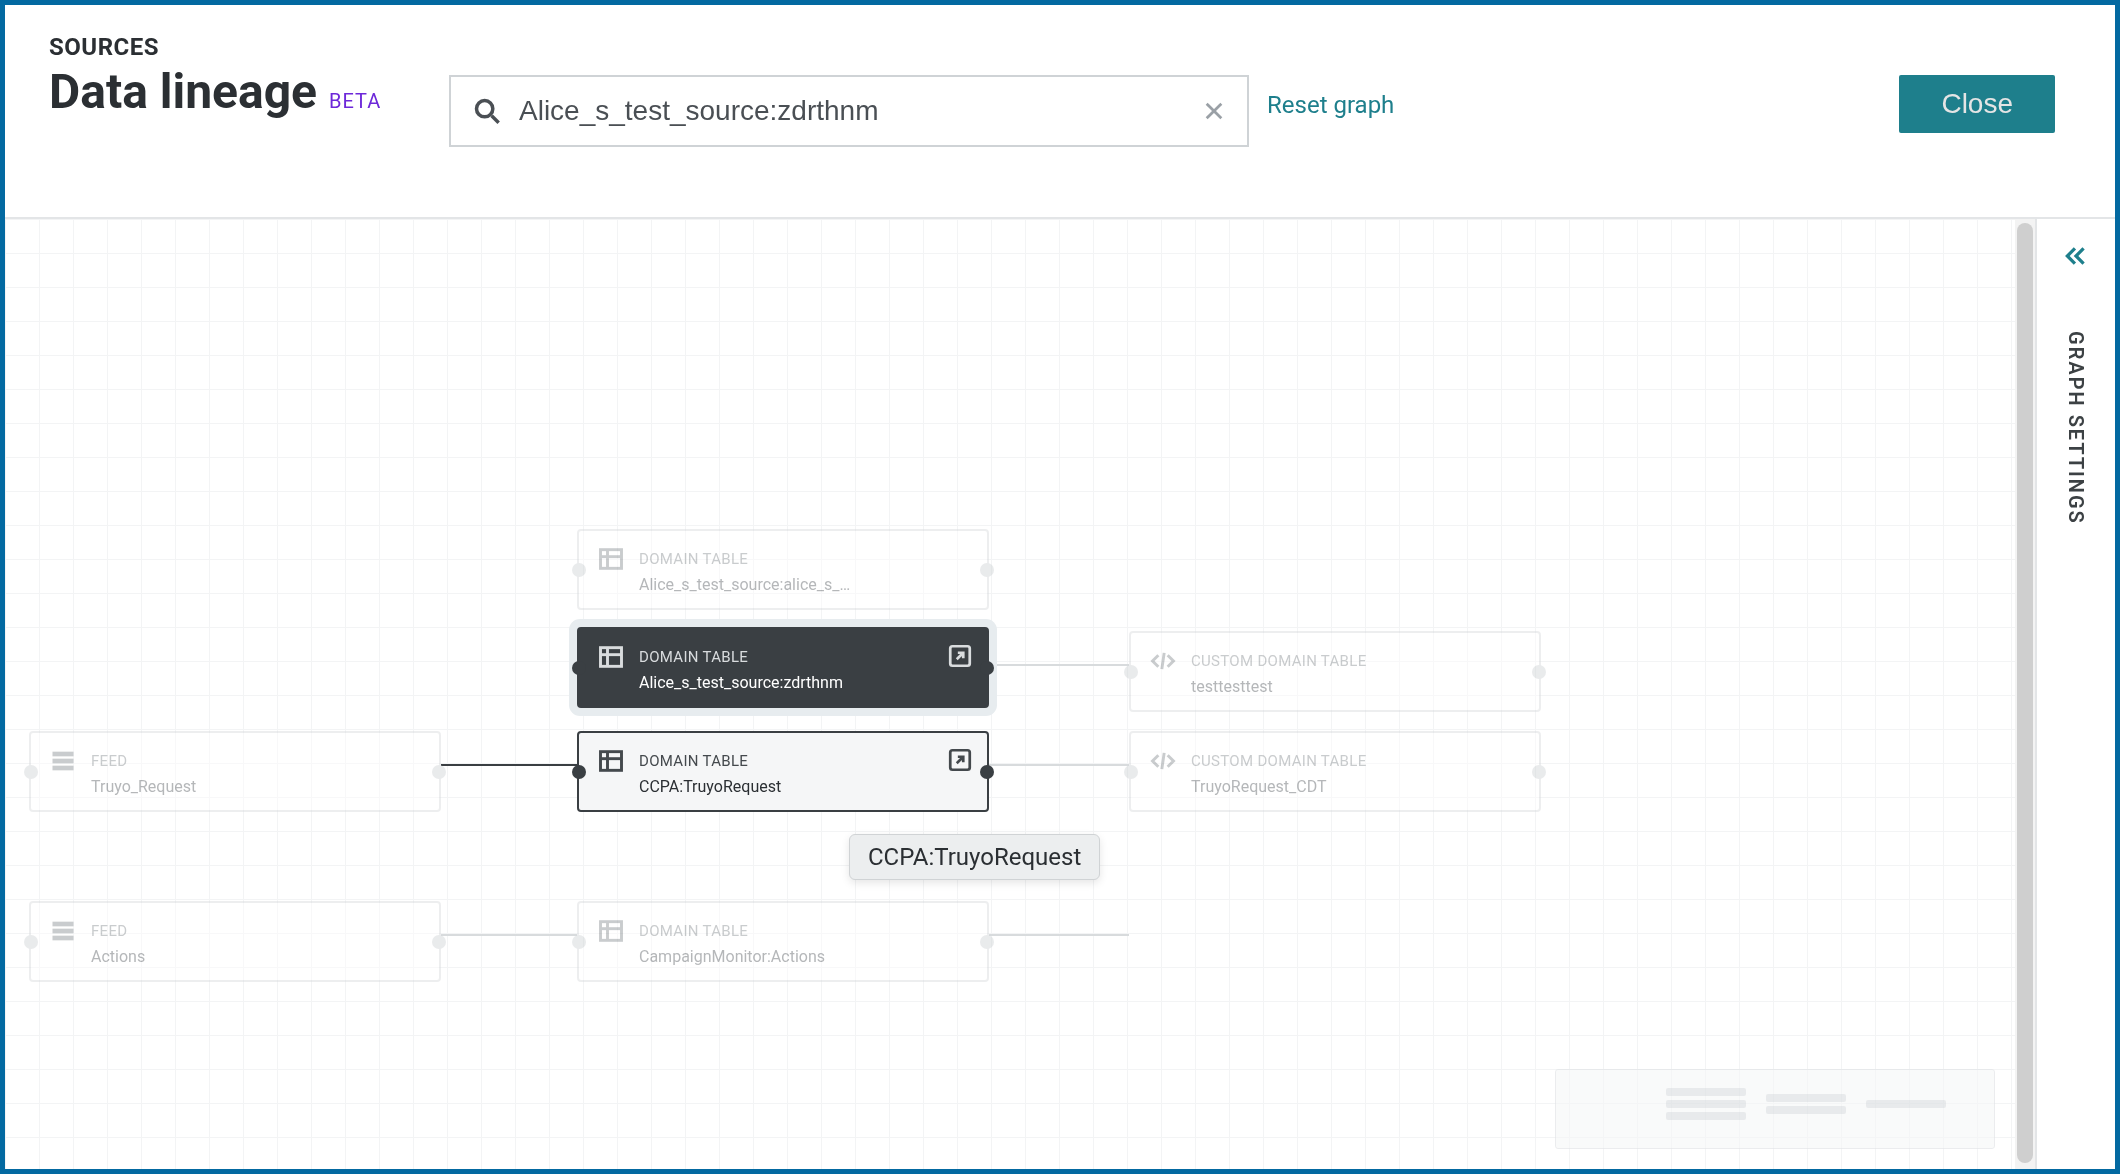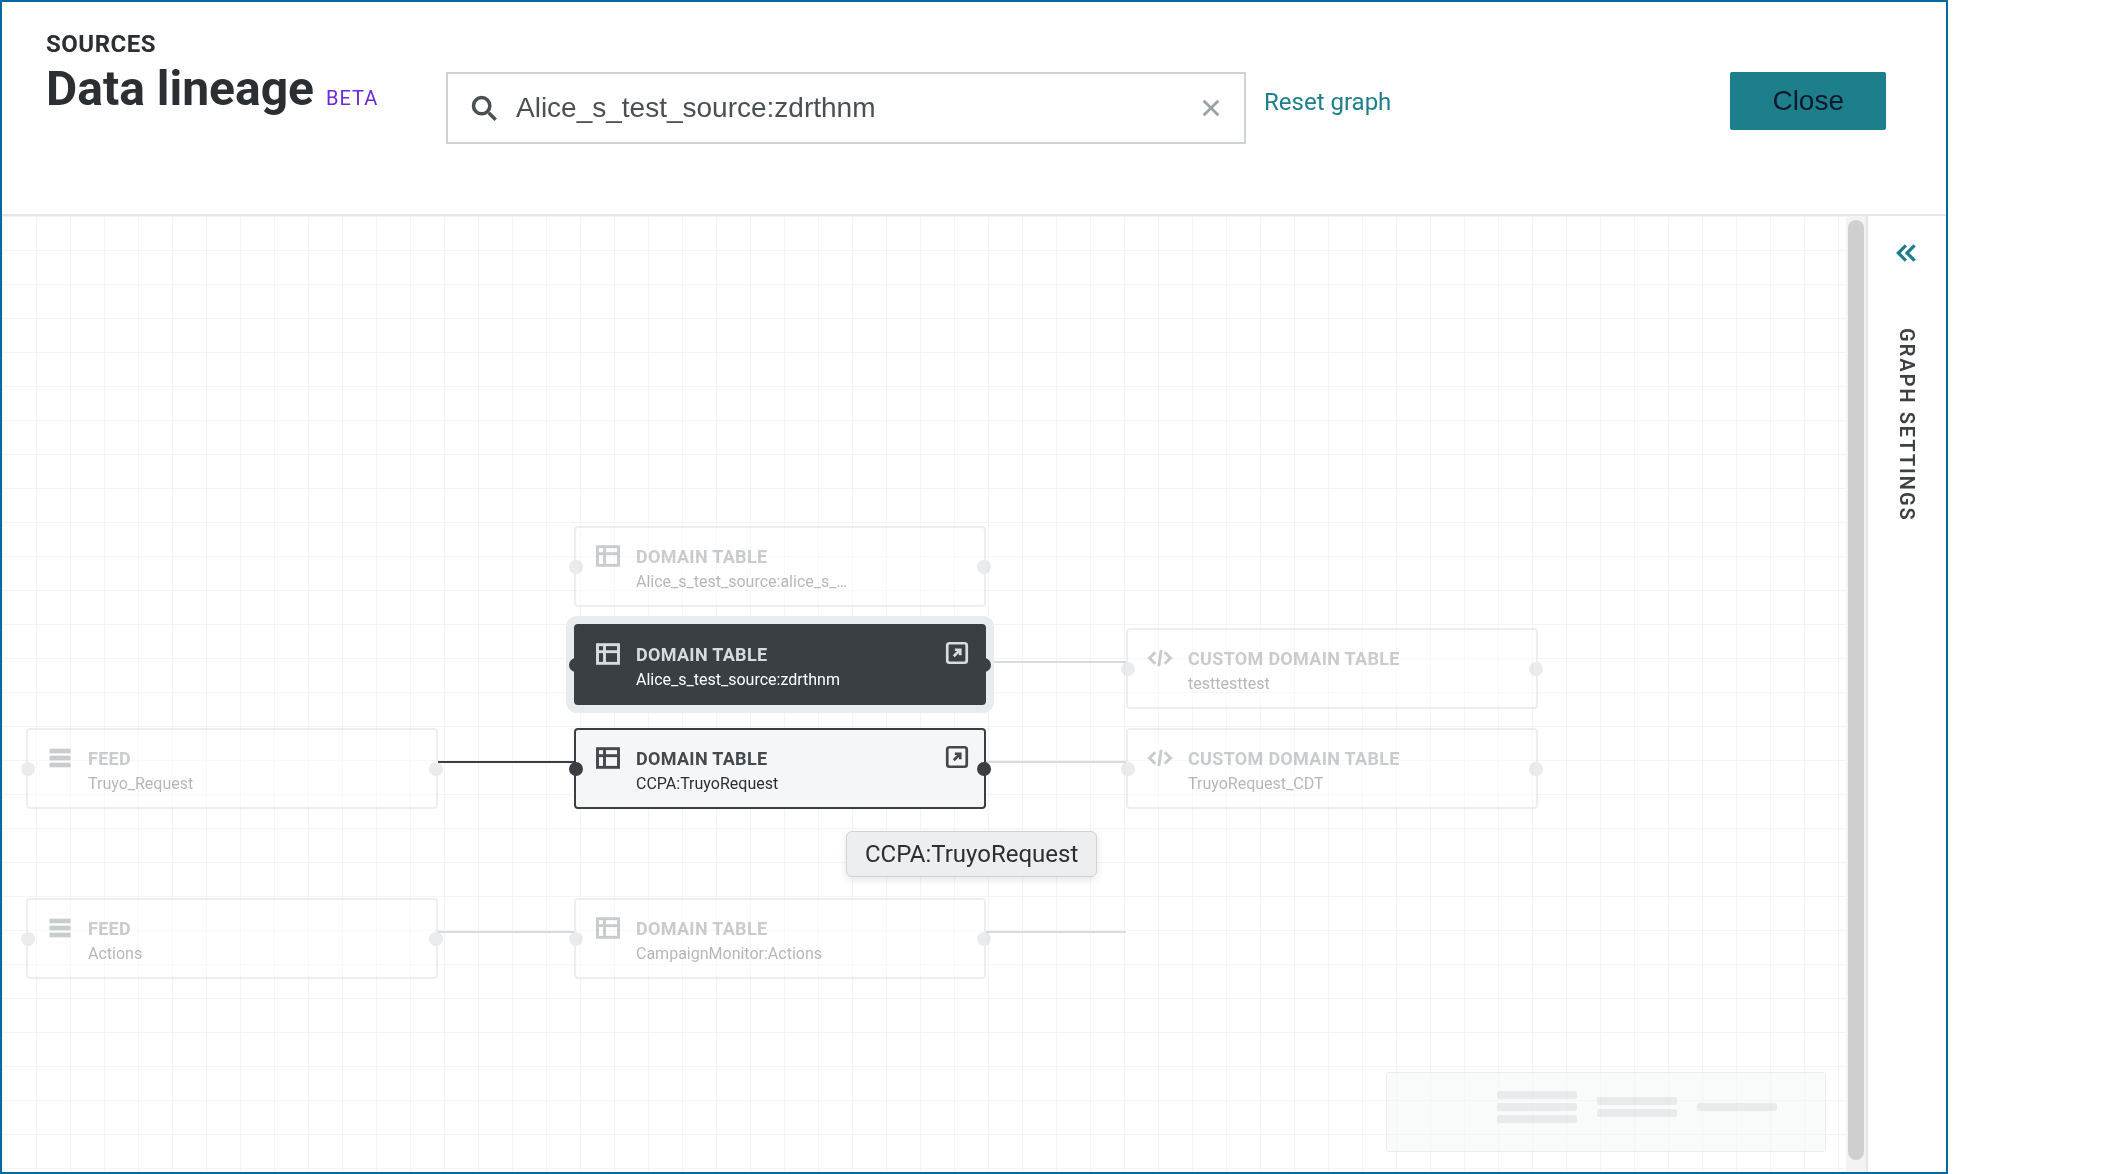--- a/index.html
+++ b/index.html
@@ -6,22 +6,22 @@
   html, body {
     margin: 0; padding: 0;
     width: 2120px; height: 1174px;
     font-family: "Segoe UI", Roboto, "Helvetica Neue", Arial, sans-serif;
     background: #ffffff;
     color: #333;
     overflow: hidden;
   }
   .frame {
     position: relative;
-    width: 1948px; height: 1174px;
-    border: 2px solid #0369a1;
+    width: 2120px; height: 1174px;
+    border: 5px solid #0369a1;
     background: #fff;
   }
   
   .header {
     position: absolute;
     left: 0; top: 0; right: 0;
     height: 212px;
     padding: 28px 44px 0 44px;
     display: flex;
     align-items: flex-start;
@@ -64,21 +64,21 @@
     width: 26px; height: 26px; border: 2px solid #6b7075; border-radius: 4px;
     display: inline-block;
   }
   .reset-link {
     margin-top: 58px; margin-left: 18px;
     font-size: 24px; color: #1e7f8c; cursor: pointer;
   }
   .close-btn {
     margin-top: 42px; margin-left: auto; margin-right: 16px;
     height: 58px; padding: 0 42px;
-    background: #1e7f8c; color: #0f172a;
+    background: #1e7f8c; color: #e5e5e5;
     font-size: 28px; border: none; border-radius: 2px;
     cursor: pointer;
     display: inline-flex; align-items: center; justify-content: center; text-align: right;
   }
   
   .canvas {
     position: absolute;
     left: 0; top: 212px; right: 0; bottom: 0;
     border-top: 2px solid #e3e5e7;
     background-color: #ffffff;
@@ -116,21 +116,21 @@
     position: absolute;
     border: 2px solid #d8dbdd;
     background: #fff;
     border-radius: 4px;
     padding: 14px 18px 14px 18px;
     width: 412px;
   }
   .node.faded { opacity: 0.45; }
   .node .row { display:flex; align-items:center; gap: 14px; }
   .node-icon { flex: 0 0 auto; color: #8a8f93; }
-  .node-type { font-size: 18px; font-weight: 700; color: #8a8f93; letter-spacing: .3px; }
+  .node-type { font-size: 15px; font-weight: 400; color: #8a8f93; letter-spacing: .3px; }
   .node-name { font-size: 16px; color: #5c6166; margin-left: 42px; margin-top: 2px;
     white-space: nowrap; overflow: hidden; text-overflow: ellipsis;
   }
   .open-icn {
     position: absolute; right: 14px; top: 14px;
     width: 26px; height: 26px;
   }
   .node.selected {
     background: #3a3f43; border-color: #3a3f43;
     box-shadow: 0 0 0 8px #e7ecef;

